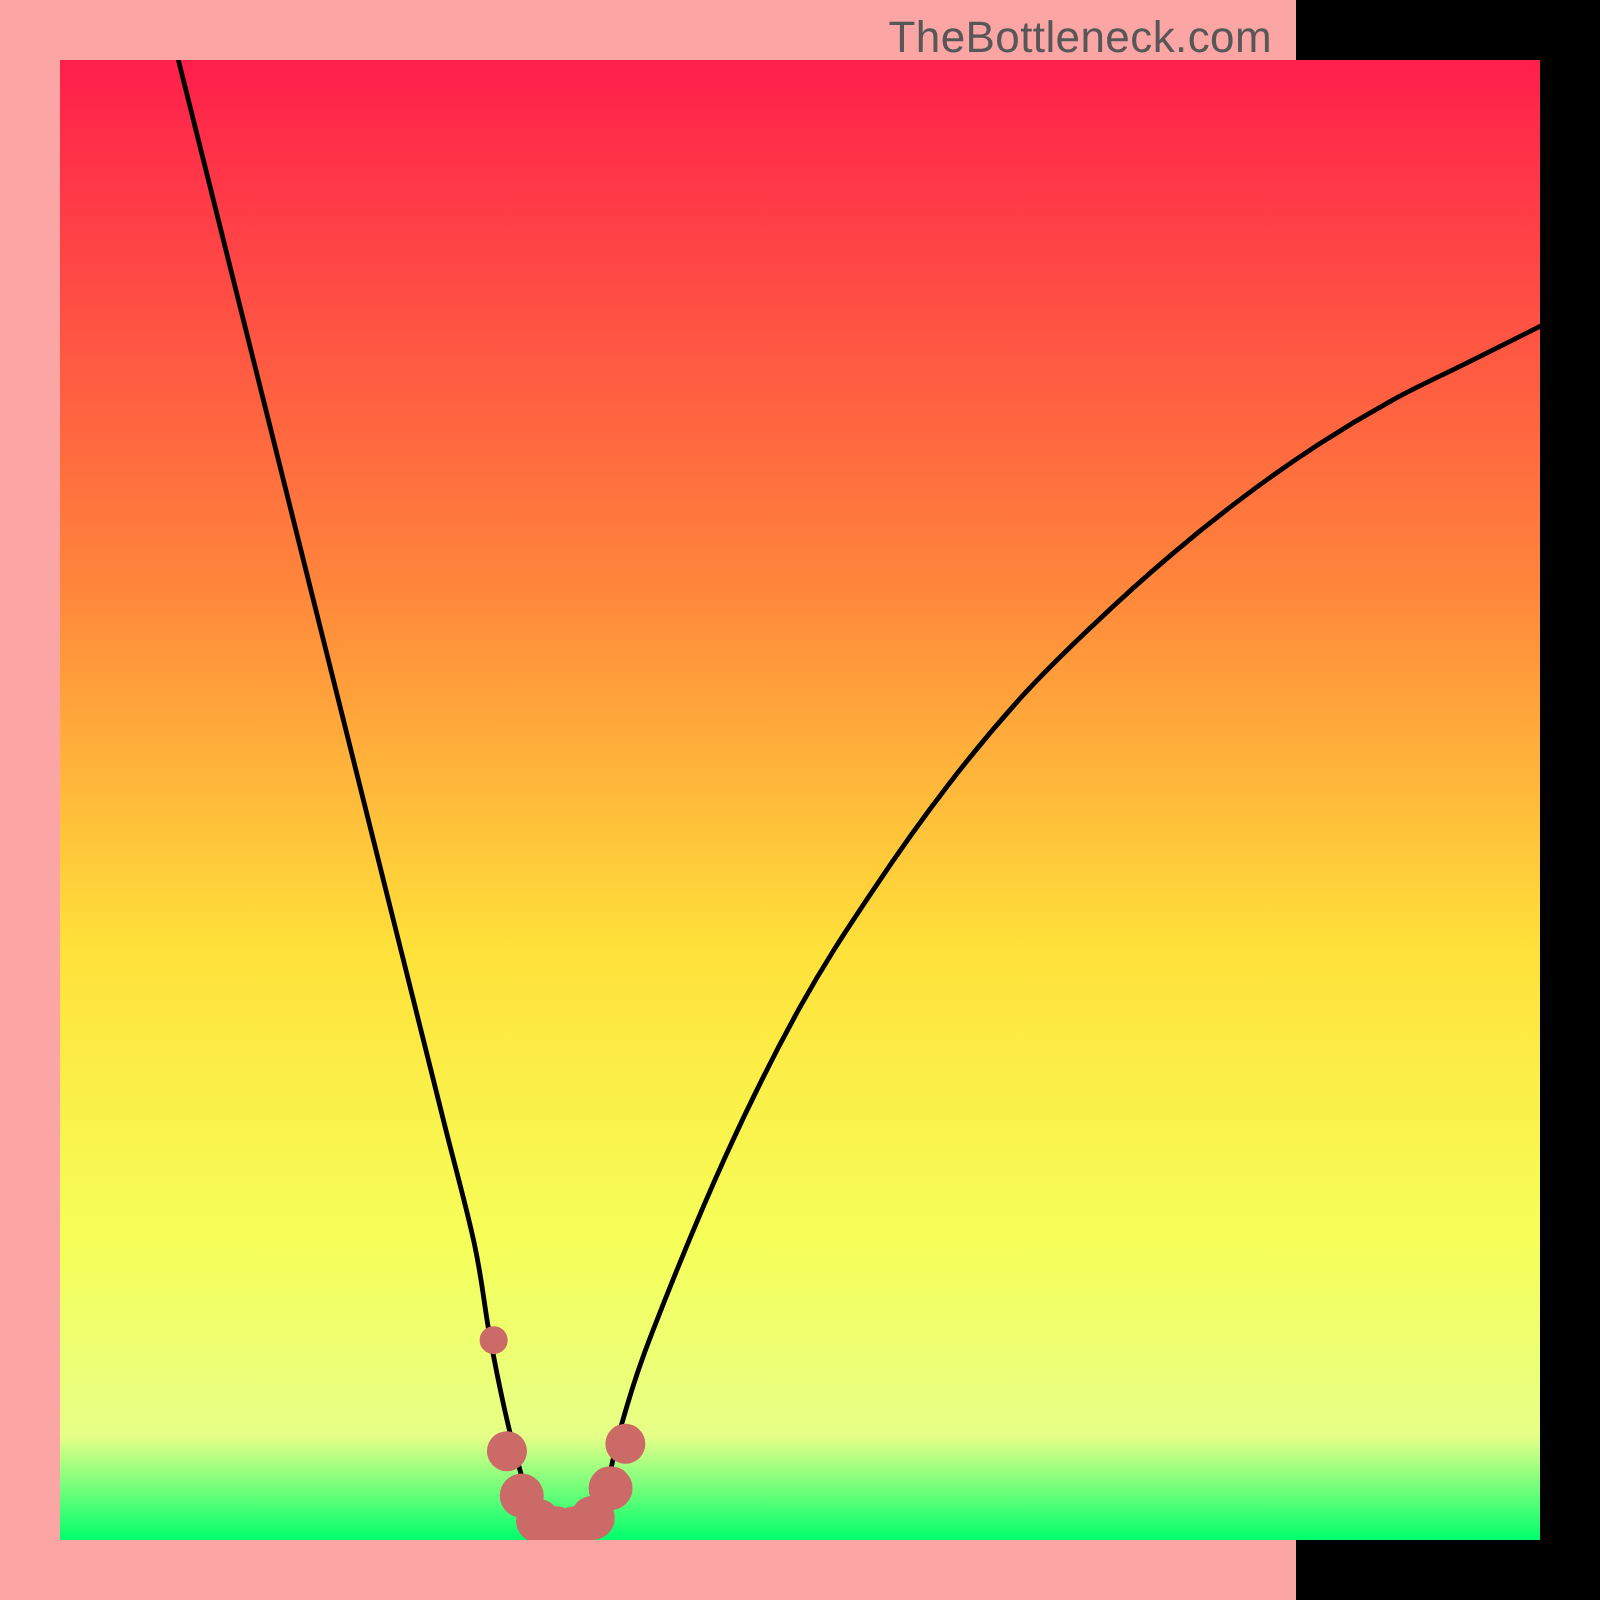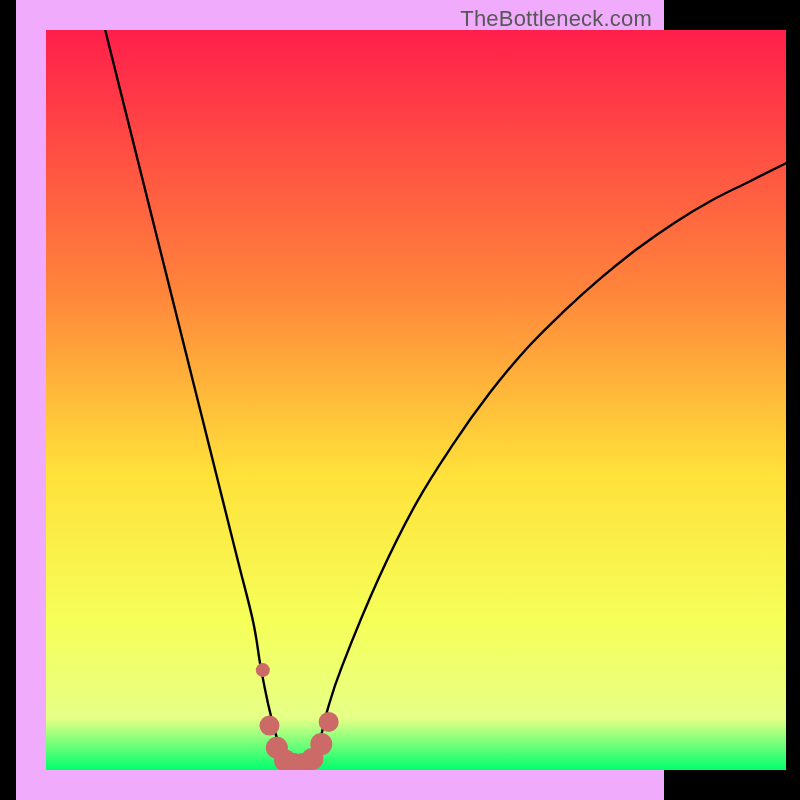--- a/index.html
+++ b/index.html
@@ -6,25 +6,25 @@
     margin: 0;
     padding: 0;
     width: 800px;
     height: 800px;
     overflow: hidden;
     background: #000;
     font-family: Arial, Helvetica, sans-serif;
   }
   .frame {
     position: absolute;
-    left: 16px;
+    left: 0;
     top: 0;
     width: 648px;
     height: 800px;
-    background: #f0abfc;
+    background: #fca5a5;
   }
   .plot-area {
     position: absolute;
     left: 30px;
     top: 30px;
     width: 740px;
     height: 740px;
   }
   .watermark {
     position: absolute;

